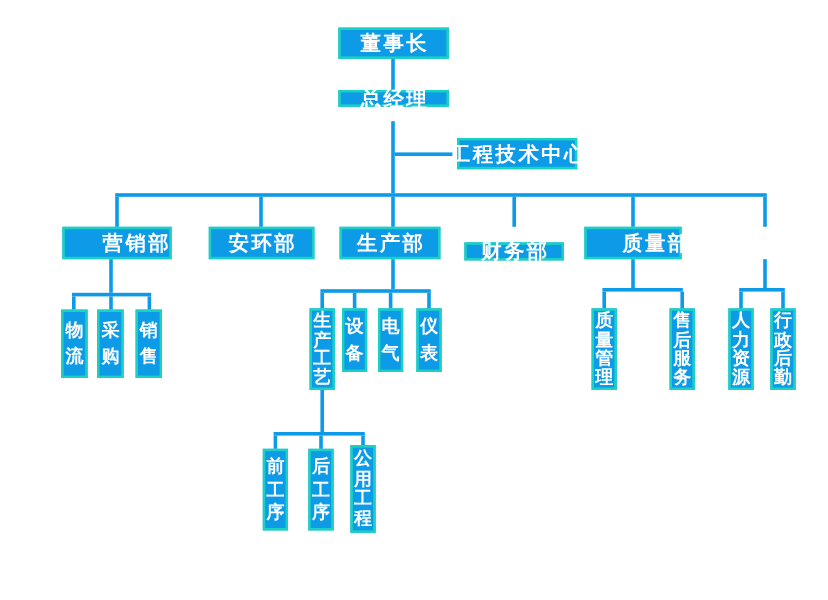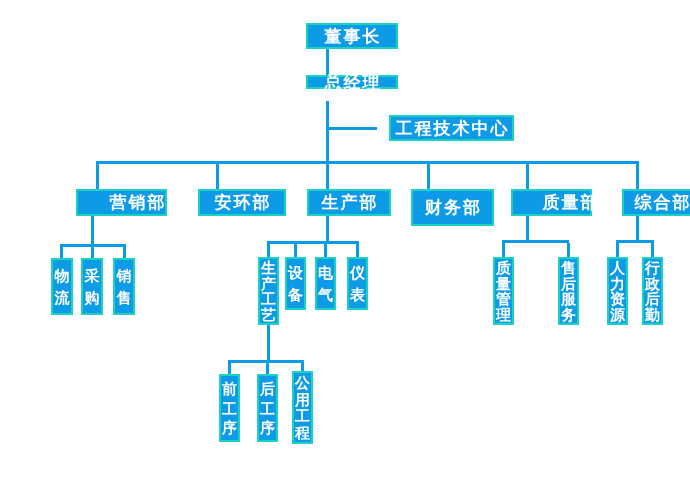--- a/index.html
+++ b/index.html
@@ -11,21 +11,20 @@
   .node{
     position:absolute;box-sizing:border-box;
     background:var(--box-fill,#0D9BE8);
     border:2px solid var(--box-border,#19D3C0);
     color:var(--text,#ffffff);
   }
   .hnode{
     display:flex;align-items:center;justify-content:center;
     font-size:17px;font-weight:600;letter-spacing:2px;text-indent:2px;
     white-space:nowrap;
-    margin-left:24px;
   }
   .vnode{
     display:flex;flex-direction:column;align-items:center;justify-content:space-evenly;
     font-size:15px;font-weight:600;line-height:1;
   }
   .vnode span{display:block;text-align:center;}
   .line{
     position:absolute;background:var(--line,#0D9BE8);
   }
 </style>
@@ -69,28 +68,27 @@
   <div class="line" style="left:502px;top:243px;width:3px;height:14px;"></div>
   <div class="line" style="left:567px;top:243px;width:3px;height:14px;"></div>
 
   <div class="line" style="left:636px;top:216px;width:3px;height:24px;"></div>
   <div class="line" style="left:616px;top:240px;width:38px;height:3px;"></div>
   <div class="line" style="left:616px;top:243px;width:3px;height:14px;"></div>
   <div class="line" style="left:651px;top:243px;width:3px;height:14px;"></div>
 
   <div class="node hnode" style="left:282px;top:23px;width:92px;height:26px;">董事长</div>
   <div class="node hnode" style="left:282px;top:75px;width:92px;height:14px;">总经理</div>
-  <div class="node hnode" style="left:365px;top:115px;width:125px;height:26px;">工程技术中心</div>
+  <div class="node hnode" style="left:381px;top:115px;width:100px;height:26px;">工程技术中心</div>
 
   <div class="node hnode" style="left:52px;top:189px;width:91px;height:27px;padding-left:31px;">营销部</div>
   <div class="node hnode" style="left:283px;top:189px;width:84px;height:27px;">生产部</div>
   <div class="node hnode" style="left:174px;top:189px;width:88px;height:27px;">安环部</div>
-  <div class="node hnode" style="left:387px;top:189px;width:83px;height:37px;">财务部</div>
+  <div class="node hnode" style="left:387px;top:202px;width:83px;height:15px;">财务部</div>
   <div class="node hnode" style="left:487px;top:189px;width:81px;height:27px;padding-left:37px;">质量部</div>
-  <div class="node hnode" style="left:598px;top:189px;width:80px;height:27px;">综合部</div>
 
   <div class="node vnode" style="left:51px;top:258px;width:22px;height:57px;">
       <span>物</span>
       <span>流</span>
     </div>
   <div class="node vnode" style="left:81px;top:258px;width:22px;height:57px;">
       <span>采</span>
       <span>购</span>
     </div>
   <div class="node vnode" style="left:113px;top:258px;width:22px;height:57px;">

